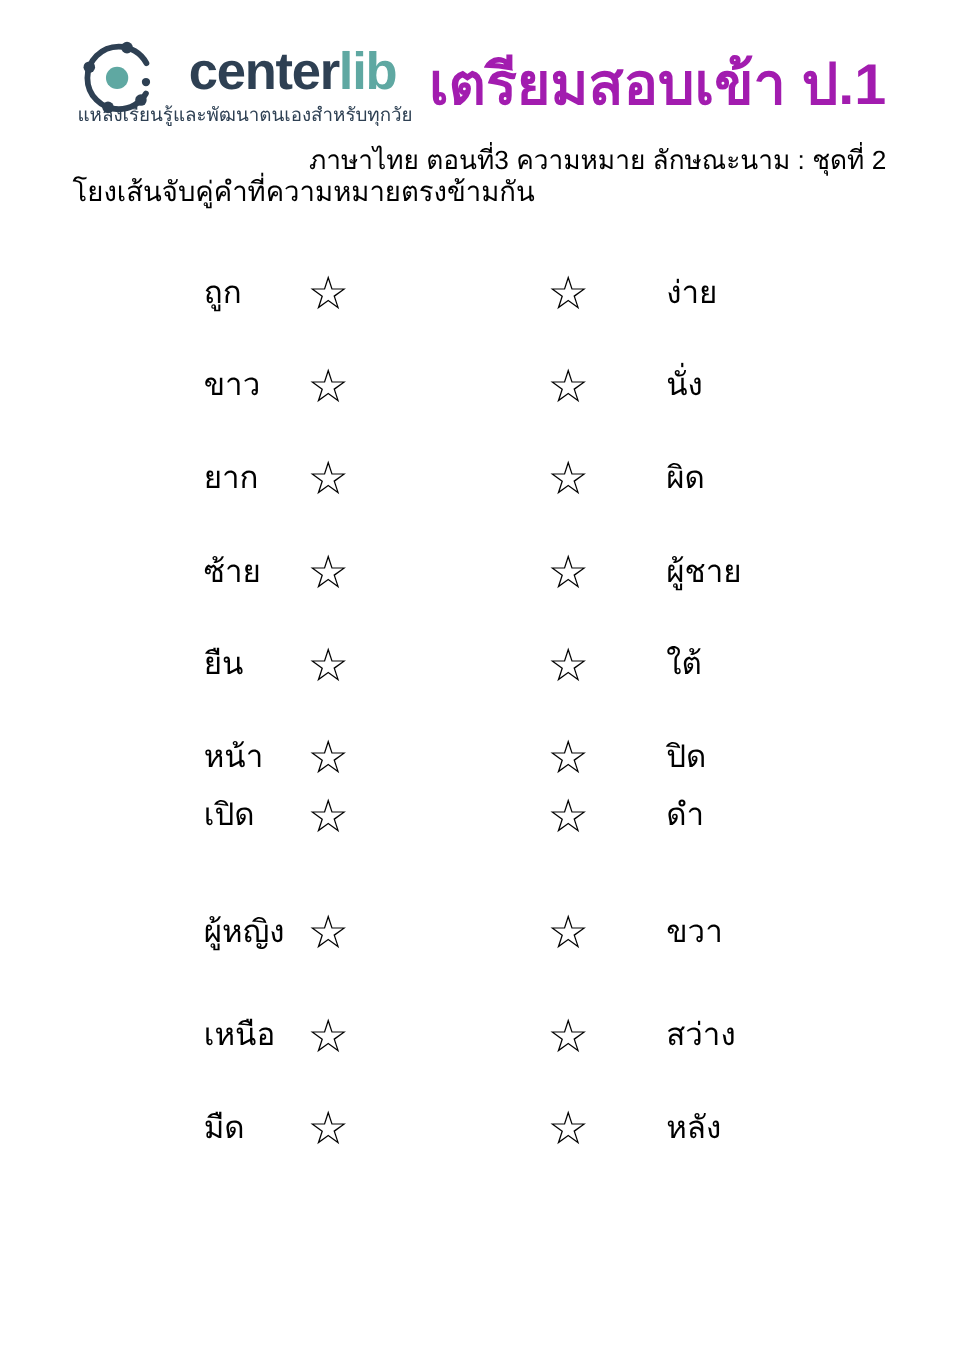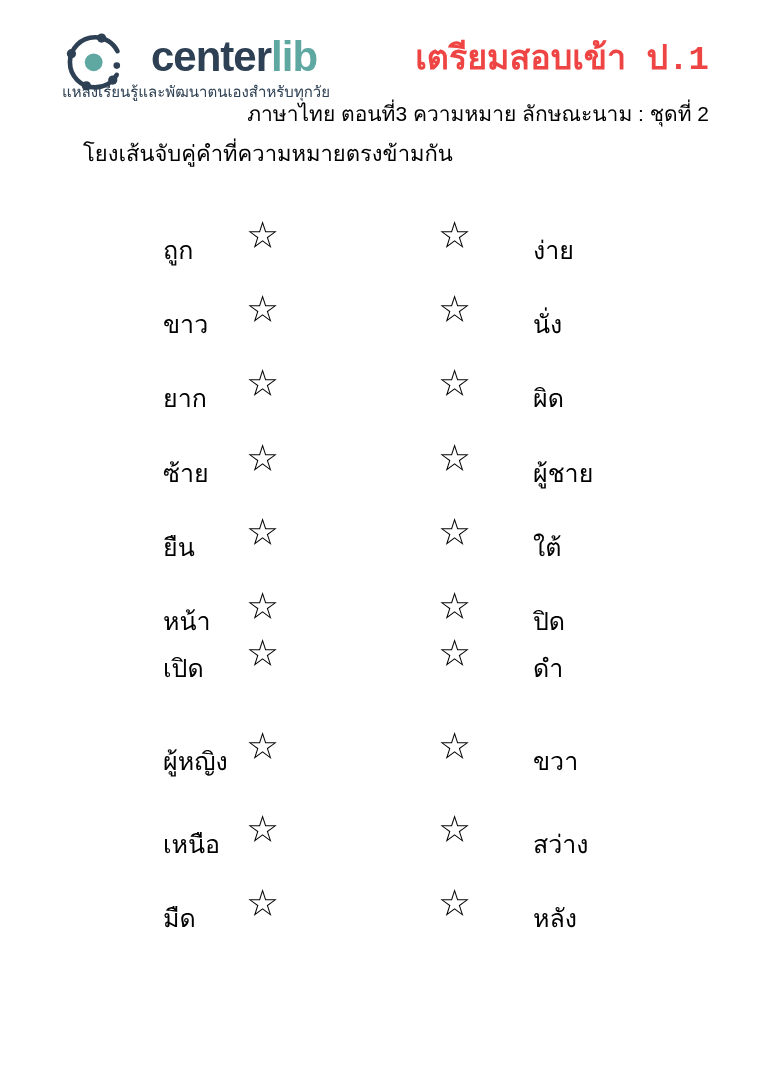--- a/index.html
+++ b/index.html
@@ -30,42 +30,42 @@
     font-size: 15px; color: #2e4053;
     white-space: nowrap;
     text-align: right;
   }
 
   .header-titles {
     position: absolute; right: 54px; top: 40px;
     text-align: right;
   }
   .page-title {
-    font-size: 34px; font-weight: 700; color: #ef4444;
-    line-height: 1.2; white-space: nowrap; font-family: Liberation Mono, monospace;
+    font-size: 46px; font-weight: 700; color: #a21caf;
+    line-height: 1.2; white-space: nowrap;
   }
   .page-subtitle {
     font-size: 21px; font-weight: 400; color: #000000;
     margin-top: 16px; white-space: nowrap;
   }
 
   
   .instruction {
-    position: absolute; left: 83px; top: 136px;
+    position: absolute; left: 58px; top: 136px;
     font-size: 22px; color: #000000; white-space: nowrap;
   }
 
   
   #rows { position: absolute; left: 0; top: 0; width: 100%; height: 100%; }
   .row { position: absolute; left: 0; width: 100%; height: 74px; }
   .row > span {
     position: absolute; top: 50%; transform: translateY(-50%);
     white-space: nowrap;
   }
-  .word { font-size: 25px; color: #000000; line-height: 1.5; margin-top: 16px; }
+  .word { font-size: 25px; color: #000000; line-height: 1.5; }
   .word-left  { left: 163px; }
   .word-right { left: 533px; }
   .star {
     font-size: 37px; color: #000000; line-height: 1;
     font-family: "DejaVu Sans", sans-serif;
   }
   .star-left  { left: 246px; }
   .star-right { left: 438px; }
 </style>
 </head>

